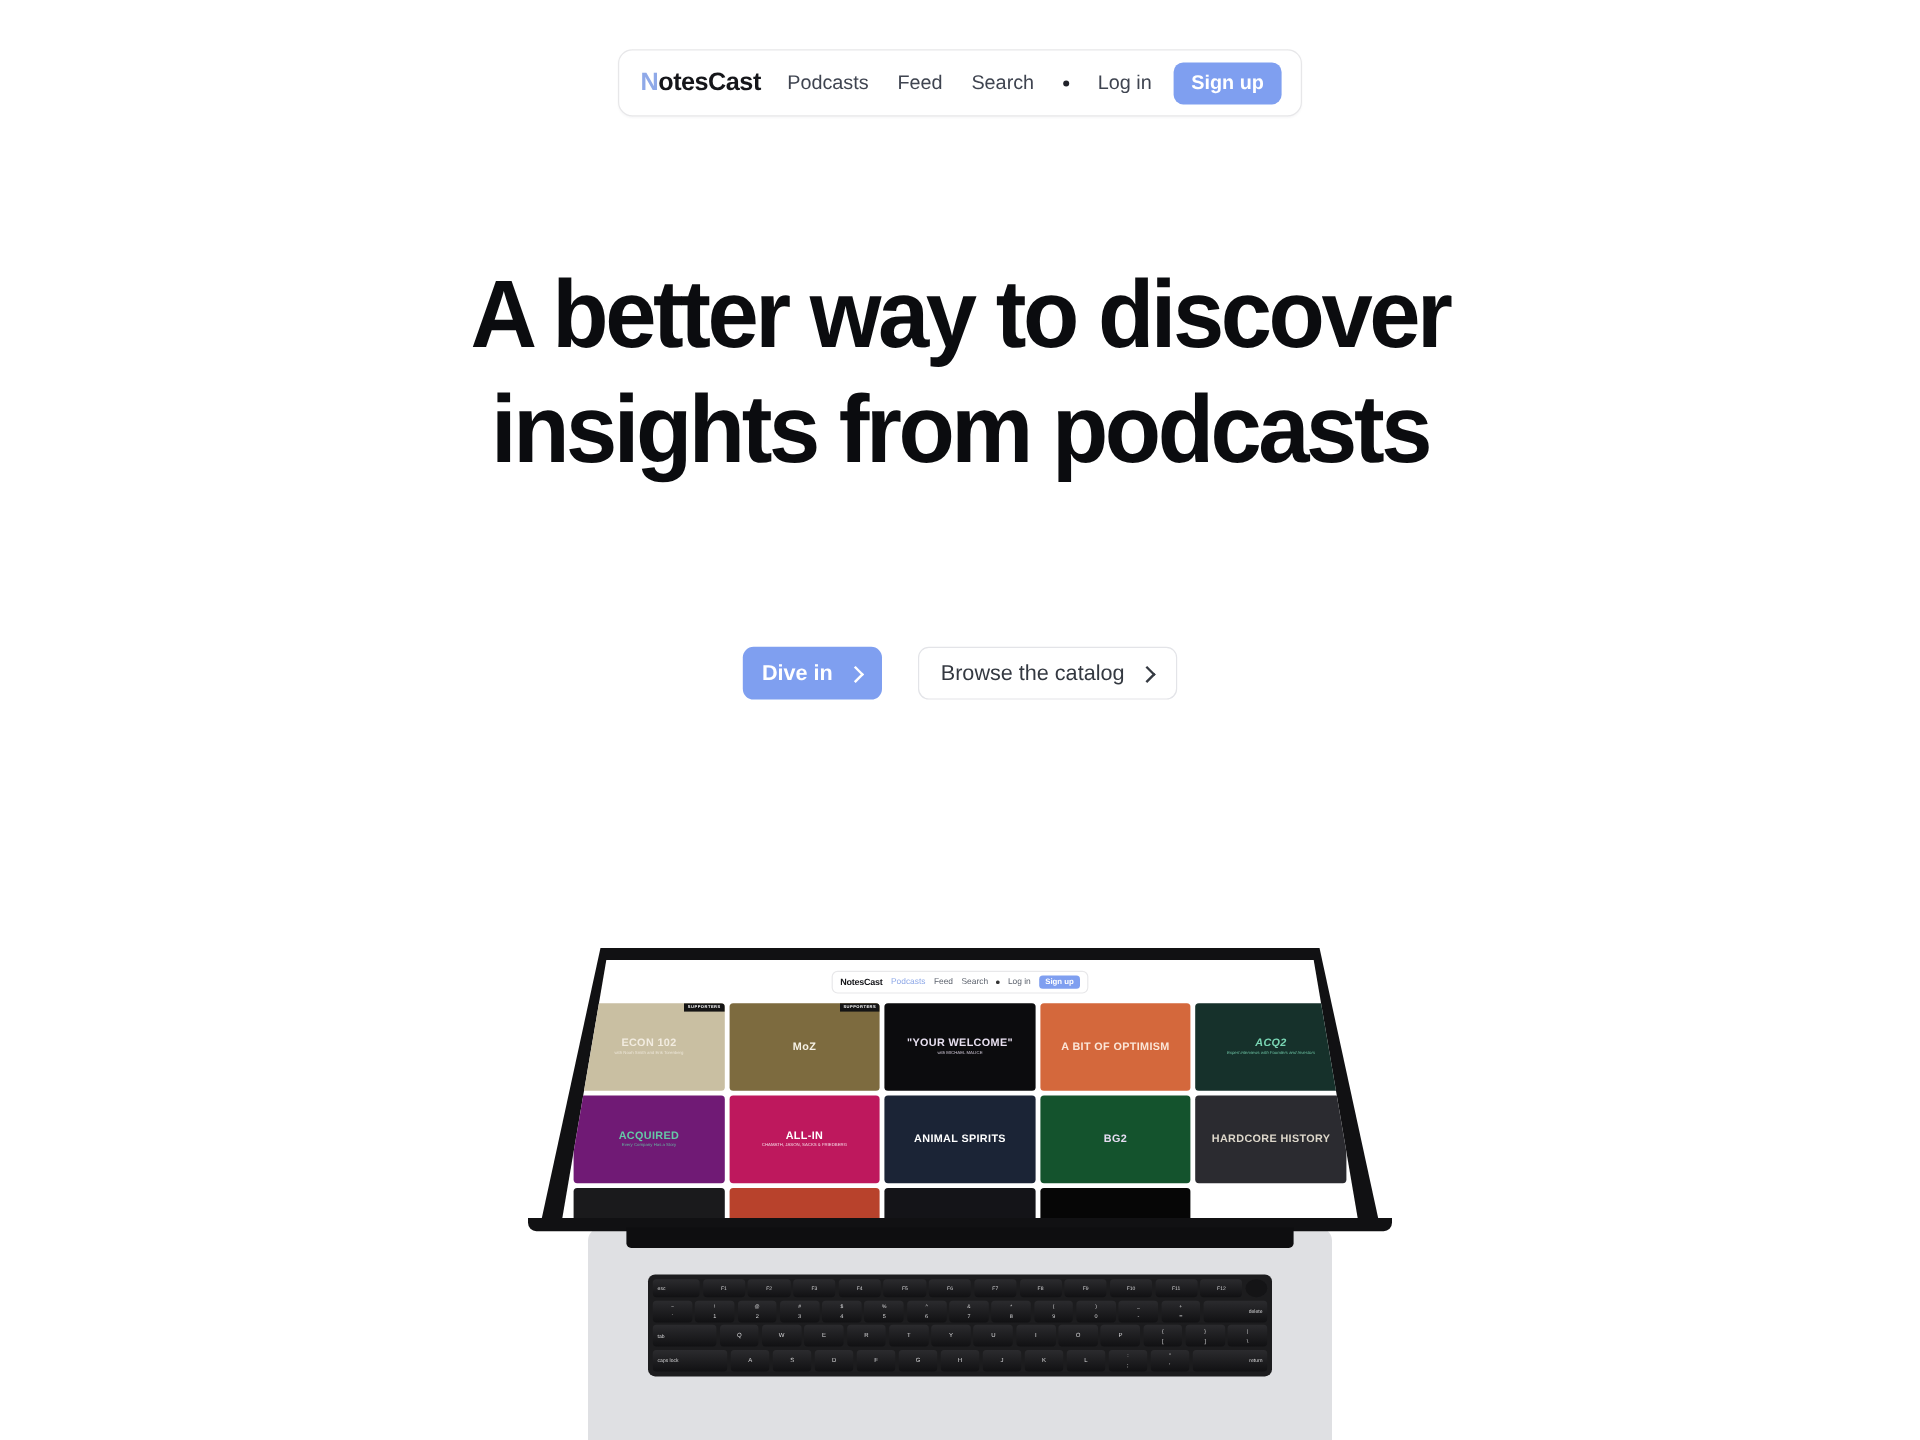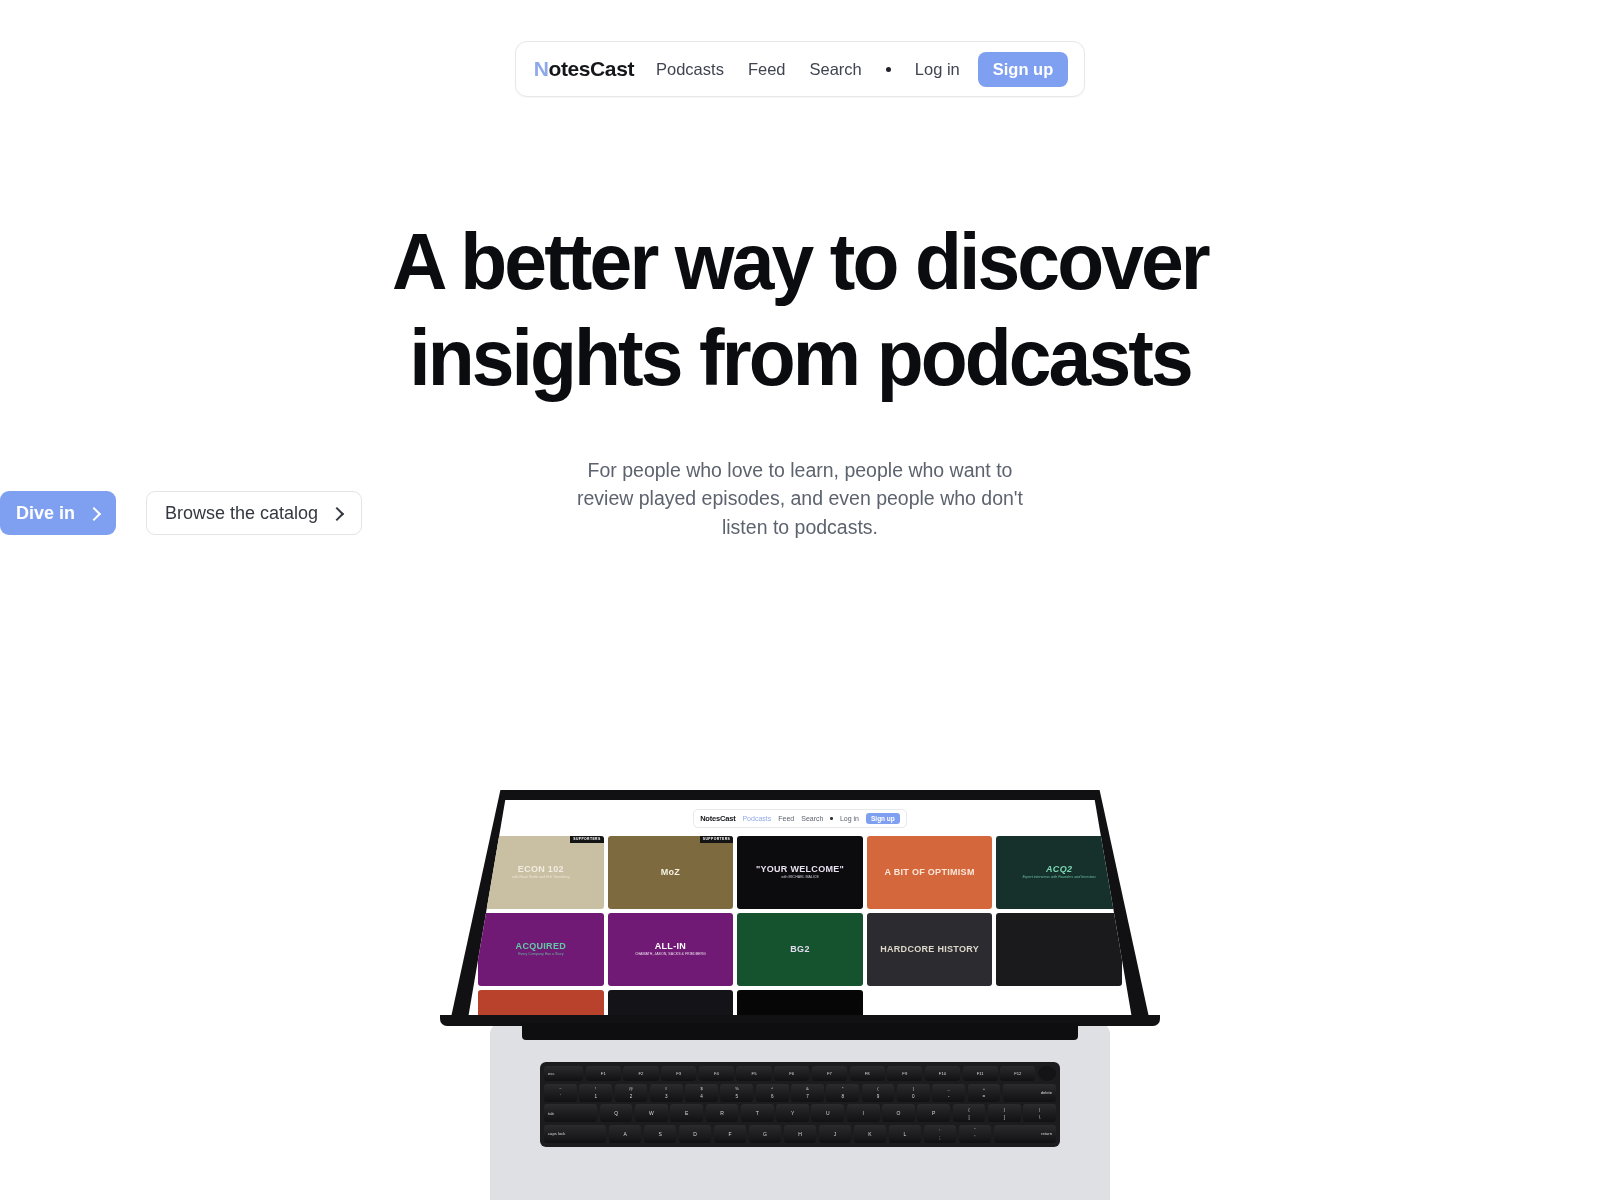--- a/index.html
+++ b/index.html
@@ -84,22 +84,22 @@
     width: 470px;
     font-size: 19.5px;
     line-height: 1.45;
     color: #5d636e;
     font-weight: 400;
   }
 
   
   .cta-row {
     position: absolute;
-    top: 491px; left: 0; right: 0;
-    display: flex; align-items: center;
+    top: 539px; left: 0; right: 0;
+    display: flex; justify-content: center; align-items: center;
     gap: 30px;
   }
   .btn {
     display: inline-flex; align-items: center; gap: 14px;
     font-size: 18px;
     border-radius: 9px;
     cursor: pointer;
     font-family: "Liberation Sans", sans-serif;
     height: 44px;
     padding: 0 16px;
@@ -270,21 +270,20 @@
     <div class="nav-link last">Log in</div>
     <button class="signup">Sign up</button>
   </div>
 </div>
 
 <div class="hero">
   <h1 class="headline">
     <span>A better way to discover</span>
     <span class="l2">insights from podcasts</span>
   </h1>
-  <p class="sub">For people who love to learn, people who want to review played episodes, and even people who don't listen to podcasts.</p>
 </div>
 
 <div class="cta-row">
   <button class="btn btn-primary">
     <span>Dive in</span>
     <span class="chev"></span>
   </button>
   <button class="btn btn-secondary">
     <span>Browse the catalog</span>
     <span class="chev"></span>
@@ -320,22 +319,25 @@
           </div>
           <div class="tile" style="background: rgb(212, 104, 60); color: rgb(251, 230, 216);">
             <span>A BIT OF OPTIMISM</span>
           </div>
           <div class="tile" style="background: rgb(22, 49, 43); color: rgb(121, 214, 180); font-style: italic;">
             <span>ACQ2<span class="sub2">Expert interviews with Founders and Investors</span></span>
           </div>
           <div class="tile" style="background: #701a75; color: rgb(101, 201, 166);">
             <span>ACQUIRED<span class="sub2">Every Company Has a Story</span></span>
           </div>
-          <div class="tile" style="background: #701a75; color: rgb(255, 255, 255);">
+          <div class="tile" style="background: #be185d; color: rgb(255, 255, 255);">
             <span>ALL-IN<span class="sub2">CHAMATH, JASON, SACKS &amp; FRIEDBERG</span></span>
+          </div>
+          <div class="tile" style="background: rgb(27, 36, 54); color: rgb(255, 255, 255);">
+            <span>ANIMAL SPIRITS</span>
           </div>
           <div class="tile" style="background: #14532d; color: rgb(230, 220, 242);">
             <span>BG2</span>
           </div>
           <div class="tile" style="background: rgb(43, 43, 48); color: rgb(222, 216, 203);">
             <span>HARDCORE HISTORY</span>
           </div>
           <div class="tile" style="background: rgb(26, 26, 28); color: rgb(255, 255, 255);"></div>
           <div class="tile" style="background: rgb(184, 66, 44); color: rgb(240, 207, 168);">
             <span>DEEP QUESTIONS</span>

